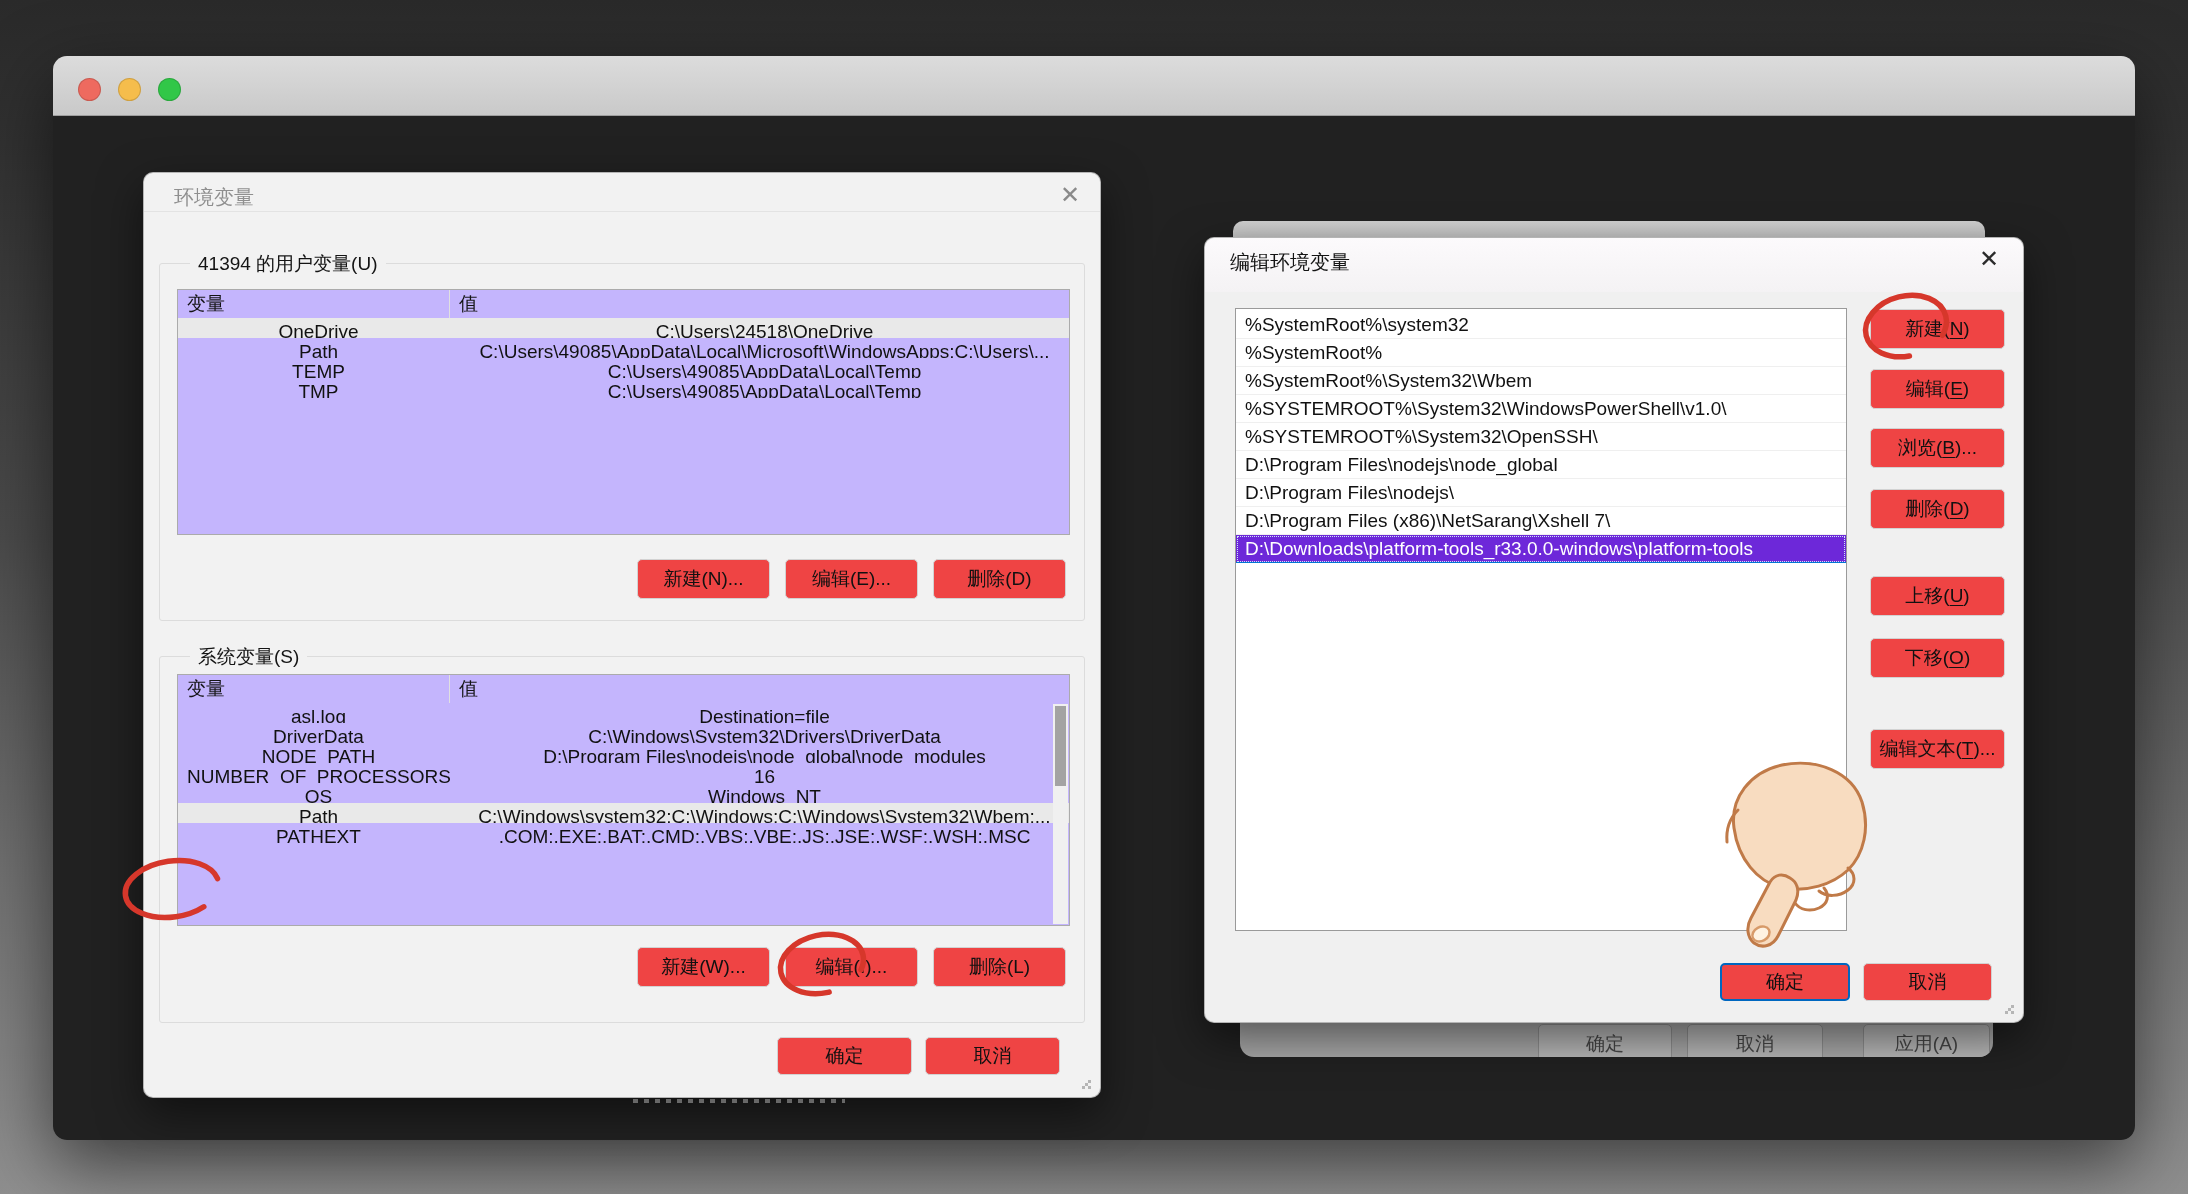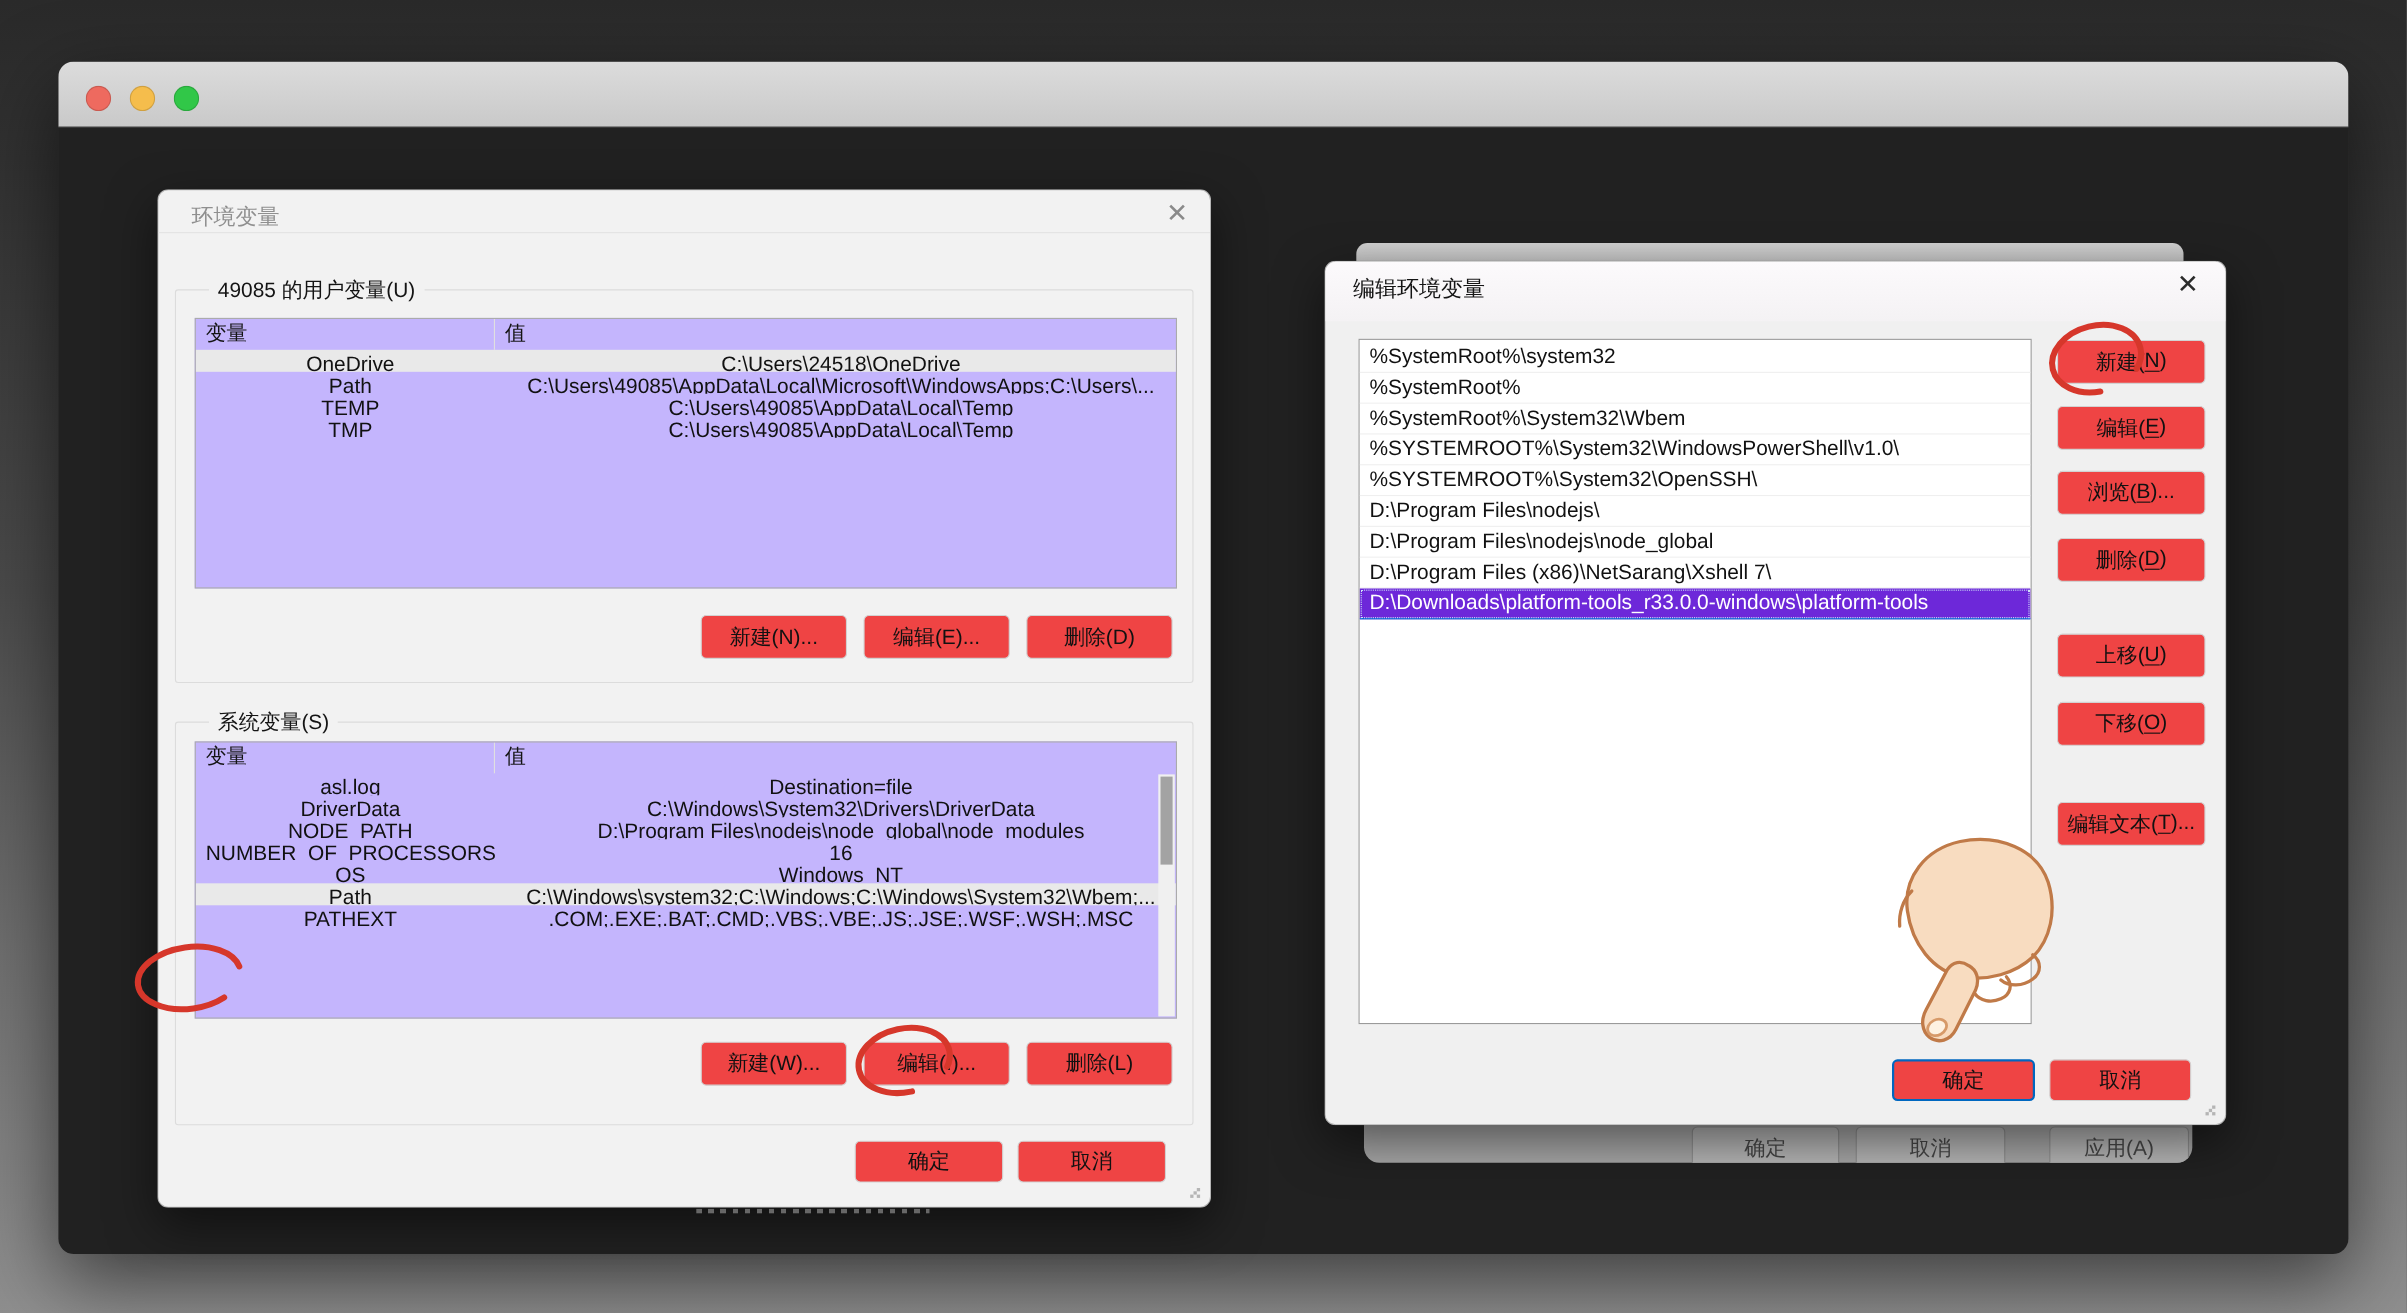--- a/index.html
+++ b/index.html
@@ -110,21 +110,21 @@
   </div>
 
   <div class="dotted-artifact"></div>
 
   <div class="dialog" id="env-dialog">
     <div class="dlg-title">环境变量</div>
     <div class="dlg-close">✕</div>
     <div class="dlg-sep"></div>
 
     <div class="group" id="user-group">
-      <div class="group-label">49085 的用户变量(U)</div>
+      <div class="group-label">41394 的用户变量(U)</div>
     </div>
     <div class="tbl" id="user-table">
       <div class="tbl-head">
         <div class="c1">变量</div>
         <div class="c2">值</div>
       </div>
       <div class="tbl-row hl">
         <div class="c1">OneDrive</div>
         <div class="c2">C:\Users\24518\OneDrive</div>
       </div>
@@ -206,22 +206,22 @@
     <div class="titlebar"></div>
     <div class="dlg-title">编辑环境变量</div>
     <div class="dlg-close">✕</div>
 
     <div id="path-list">
       <div class="pl-item">%SystemRoot%\system32</div>
       <div class="pl-item">%SystemRoot%</div>
       <div class="pl-item">%SystemRoot%\System32\Wbem</div>
       <div class="pl-item">%SYSTEMROOT%\System32\WindowsPowerShell\v1.0\</div>
       <div class="pl-item">%SYSTEMROOT%\System32\OpenSSH\</div>
+      <div class="pl-item">D:\Program Files\nodejs\node_global</div>
       <div class="pl-item">D:\Program Files\nodejs\</div>
-      <div class="pl-item">D:\Program Files\nodejs\node_global</div>
       <div class="pl-item">D:\Program Files (x86)\NetSarang\Xshell 7\</div>
       <div class="pl-item selected">D:\Downloads\platform-tools_r33.0.0-windows\platform-tools</div>
     </div>
 
     <div class="btn side-btn" style="top:71px;">
       <span>新建(</span>
         <u>N</u>
         <span>)</span>
     </div>
     <div class="btn side-btn" style="top:131px;">

